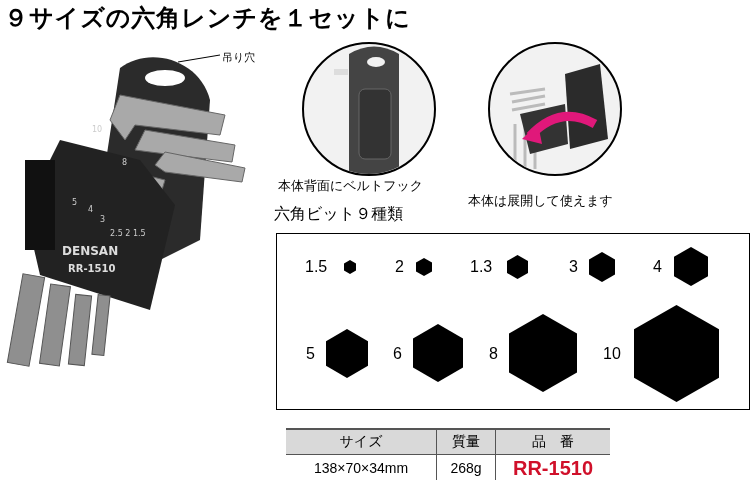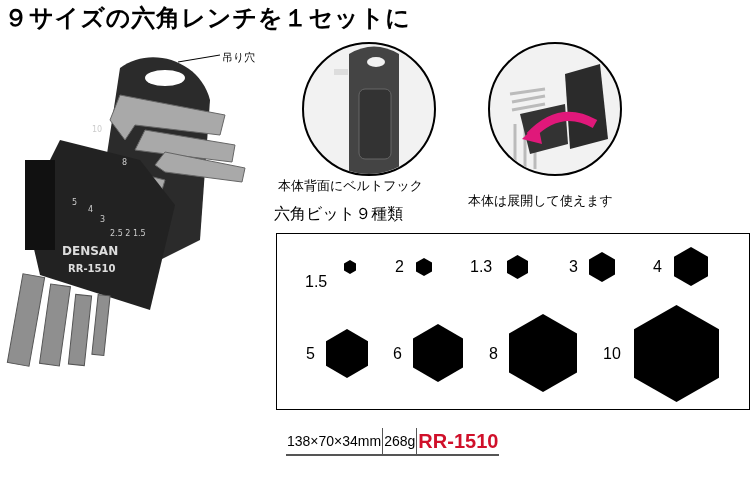--- a/index.html
+++ b/index.html
@@ -76,21 +76,21 @@
     <path d="M75 30 L110 20 L118 95 L80 105 Z" fill="#2b2b2b"></path>
     <path d="M40 92 Q70 60 105 80" stroke="#e0187a" stroke-width="9" fill="none"></path>
     <polygon points="32,95 48,80 52,100" fill="#e0187a"></polygon>
   </svg>
 </div>
 <div class="cap" style="left:278px;top:177px;">本体背面にベルトフック</div>
 <div class="cap" style="left:468px;top:192px;">本体は展開して使えます</div>
 
 <div class="bits-title">六角ビット９種類</div>
 <div class="bits-box">
-  <span class="bit-label" style="left:28px;top:24px;margin-top:15px;">1.5</span>
+  <span class="bit-label" style="left:28px;top:24px;">1.5</span>
   <div class="hex" style="left:67px;top:26px;width:12px;height:14px;"></div>
   <span class="bit-label" style="left:118px;top:24px;">2</span>
   <div class="hex" style="left:139px;top:24px;width:16px;height:18px;"></div>
   <span class="bit-label" style="left:193px;top:24px;">1.3</span>
   <div class="hex" style="left:230px;top:21px;width:21px;height:24px;"></div>
   <span class="bit-label" style="left:292px;top:24px;">3</span>
   <div class="hex" style="left:312px;top:18px;width:26px;height:30px;"></div>
   <span class="bit-label" style="left:376px;top:24px;">4</span>
   <div class="hex" style="left:397px;top:13px;width:34px;height:39px;"></div>
 
@@ -99,19 +99,24 @@
   <span class="bit-label" style="left:116px;top:111px;">6</span>
   <div class="hex" style="left:136px;top:90px;width:50px;height:58px;"></div>
   <span class="bit-label" style="left:212px;top:111px;">8</span>
   <div class="hex" style="left:232px;top:80px;width:68px;height:78px;"></div>
   <span class="bit-label" style="left:326px;top:111px;">10</span>
   <div class="hex" style="left:357px;top:71px;width:85px;height:97px;"></div>
 </div>
 
 <table class="spec">
   <tbody>
+      <tr>
+    <th style="width:148px;">サイズ</th>
+    <th style="width:56px;">質量</th>
+    <th style="width:112px;">品　番</th>
+  </tr>
   <tr>
     <td>138×70×34mm</td>
     <td>268g</td>
     <td class="red">RR-1510</td>
   </tr>
 </tbody>
   </table>
 
 </body></html>

